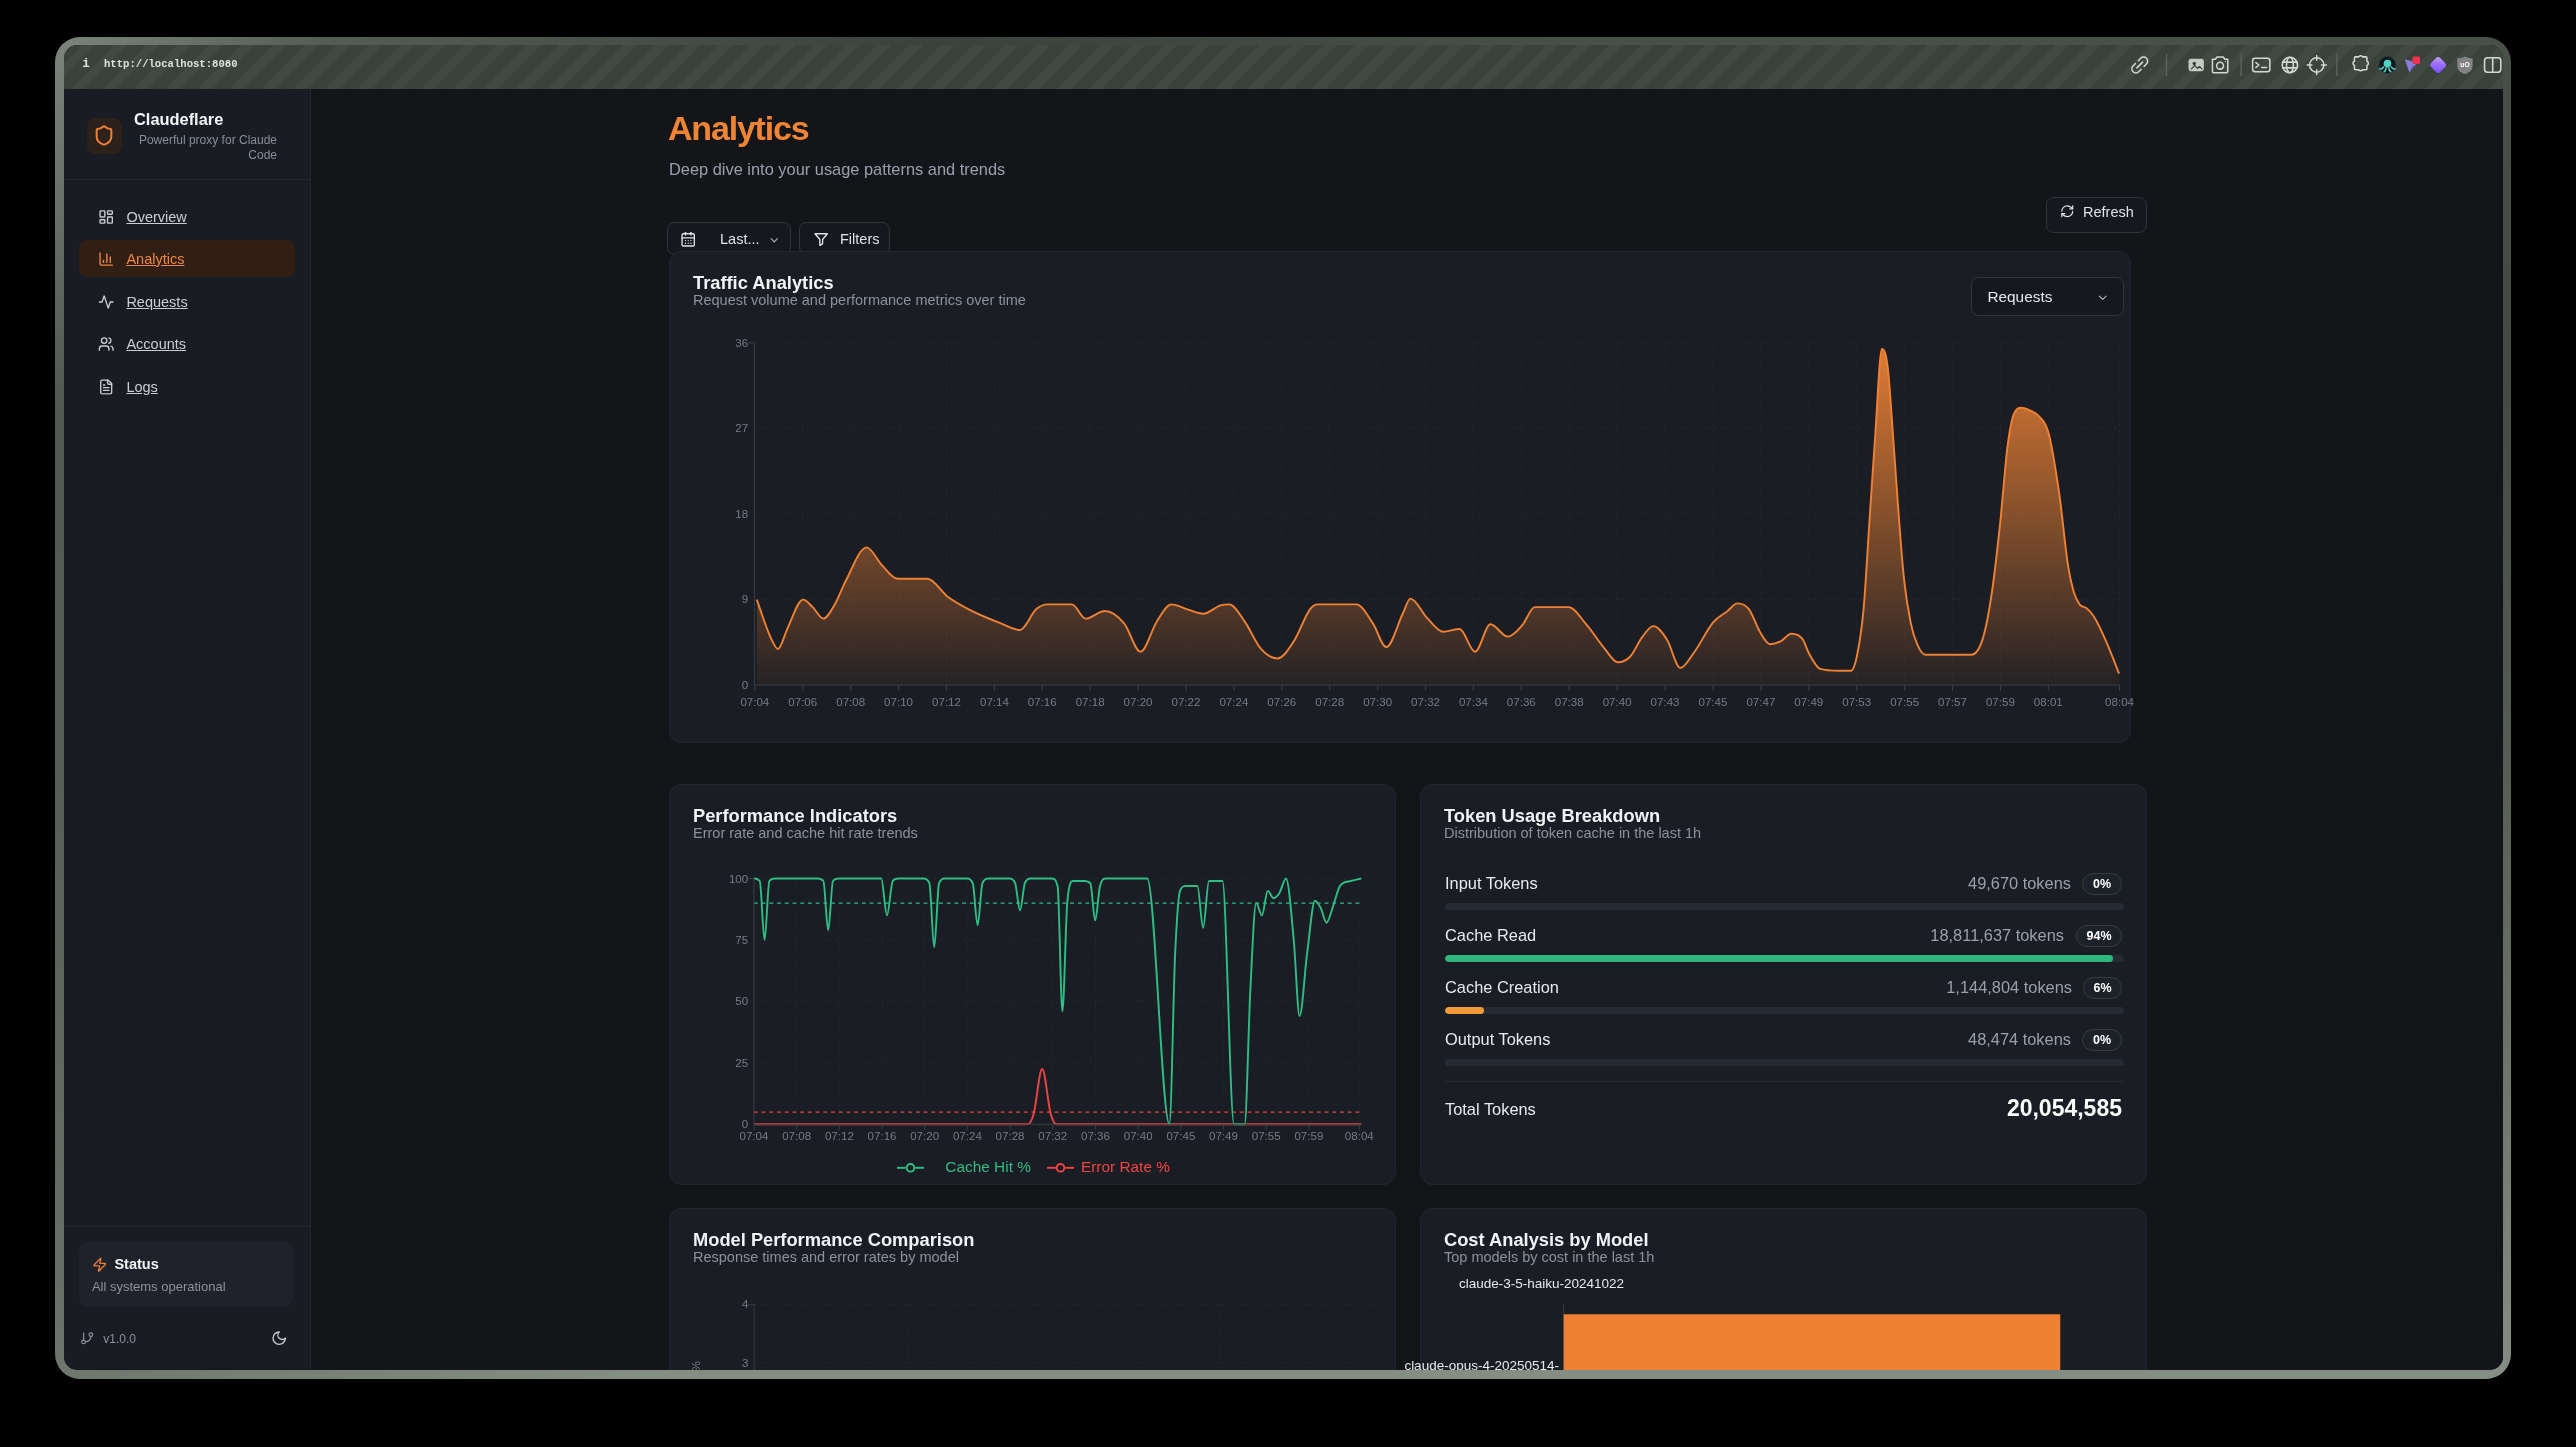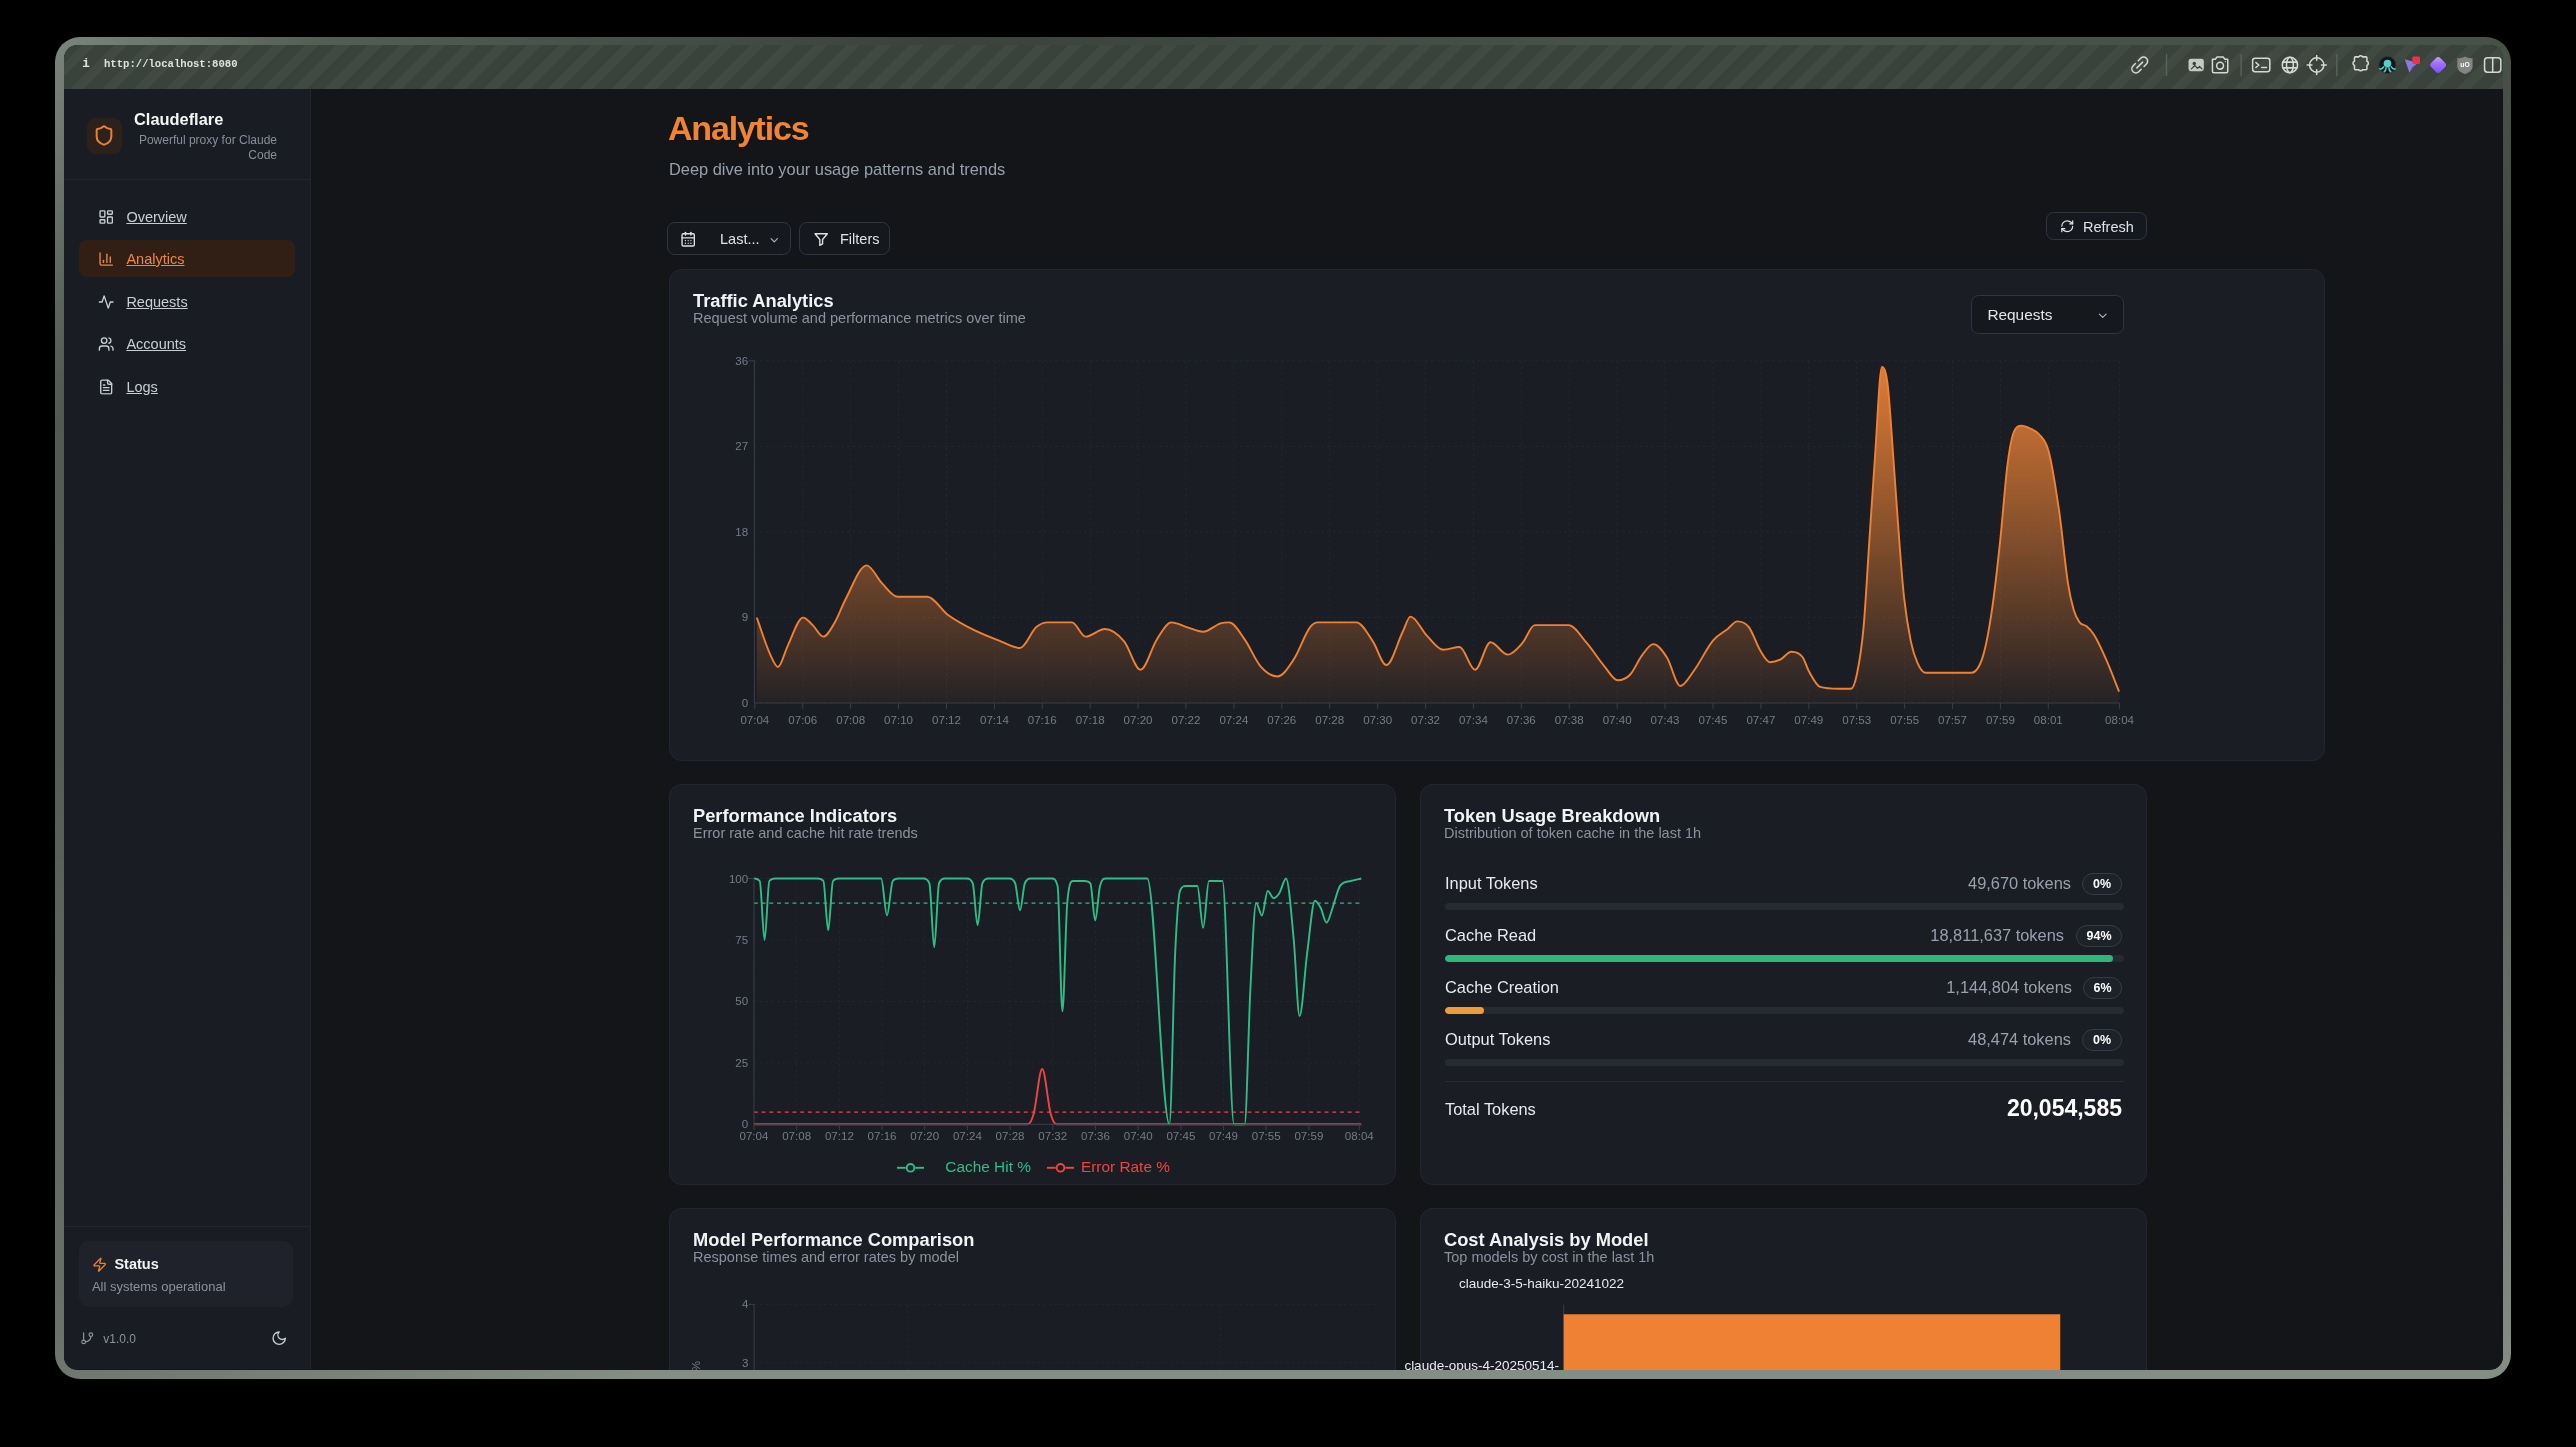--- a/index.html
+++ b/index.html
@@ -211,31 +211,31 @@
       <svg style="position:absolute;right:9.6px;top:10.6px" width="12.5" height="12.5" viewBox="0 0 24 24" fill="none" stroke="#aeb4bd" stroke-width="2.2" stroke-linecap="round" stroke-linejoin="round">
           <path d="m6 9 6 6 6-6"></path>
         </svg>
     </div>
     <div class="btn" style="left:488px;top:133px;width:91px;height:33px">
       <svg style="position:absolute;left:12.5px;top:7.7px" width="16.4" height="16.4" viewBox="0 0 24 24" fill="none" stroke="#dfe2e6" stroke-width="2" stroke-linecap="round" stroke-linejoin="round">
           <path d="M3 4h18l-7 8.5V19l-4 2v-8.5Z"></path>
         </svg>
       <span style="position:absolute;left:40px;top:7.7px">Filters</span>
     </div>
-    <div class="btn" style="left:1735px;top:123px;width:101px;height:28px">
+    <div class="btn" style="left:1735px;top:108px;width:101px;height:36px">
       <svg style="position:absolute;left:12.5px;top:5.8px" width="14.5" height="14.5" viewBox="0 0 24 24" fill="none" stroke="#dfe2e6" stroke-width="2" stroke-linecap="round" stroke-linejoin="round">
           <path d="M3 12a9 9 0 0 1 9-9 9.75 9.75 0 0 1 6.74 2.74L21 8"></path>
           <path d="M21 3v5h-5"></path>
           <path d="M21 12a9 9 0 0 1-9 9 9.75 9.75 0 0 1-6.74-2.74L3 16"></path>
           <path d="M3 21v-5h5"></path>
         </svg>
       <span style="position:absolute;left:36px;top:5.8px">Refresh</span>
     </div>
 
-    <div class="card" style="left:358px;top:180px;width:1656px;height:492px">
+    <div class="card" style="left:358px;top:162px;width:1462px;height:492px">
       <div class="ctitle" style="left:23px;top:20px">Traffic Analytics</div>
       <div class="csub" style="left:23px;top:40px">Request volume and performance metrics over time</div>
       <div class="select" style="left:1301px;top:25px;width:153px;height:39px">
         <span style="position:absolute;left:15.4px;top:9.6px;font-size:15.4px;color:#e4e6ea">Requests</span>
         <svg style="position:absolute;right:13.5px;top:12.5px" width="13.5" height="13.5" viewBox="0 0 24 24" fill="none" stroke="#aeb4bd" stroke-width="2" stroke-linecap="round" stroke-linejoin="round">
             <path d="m6 9 6 6 6-6"></path>
           </svg>
       </div>
       <svg style="position:absolute;left:0;top:0" width="1478" height="492" viewBox="0 0 1533 510" fill="none">
 <defs>

